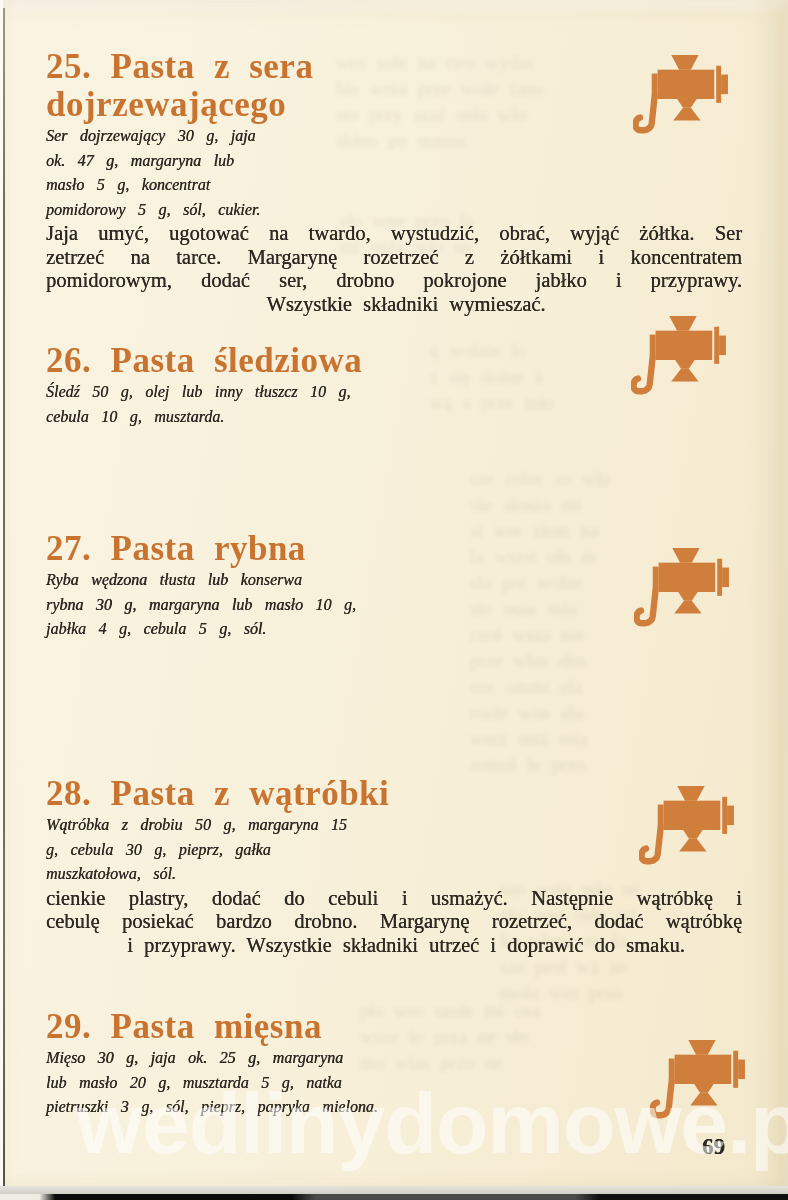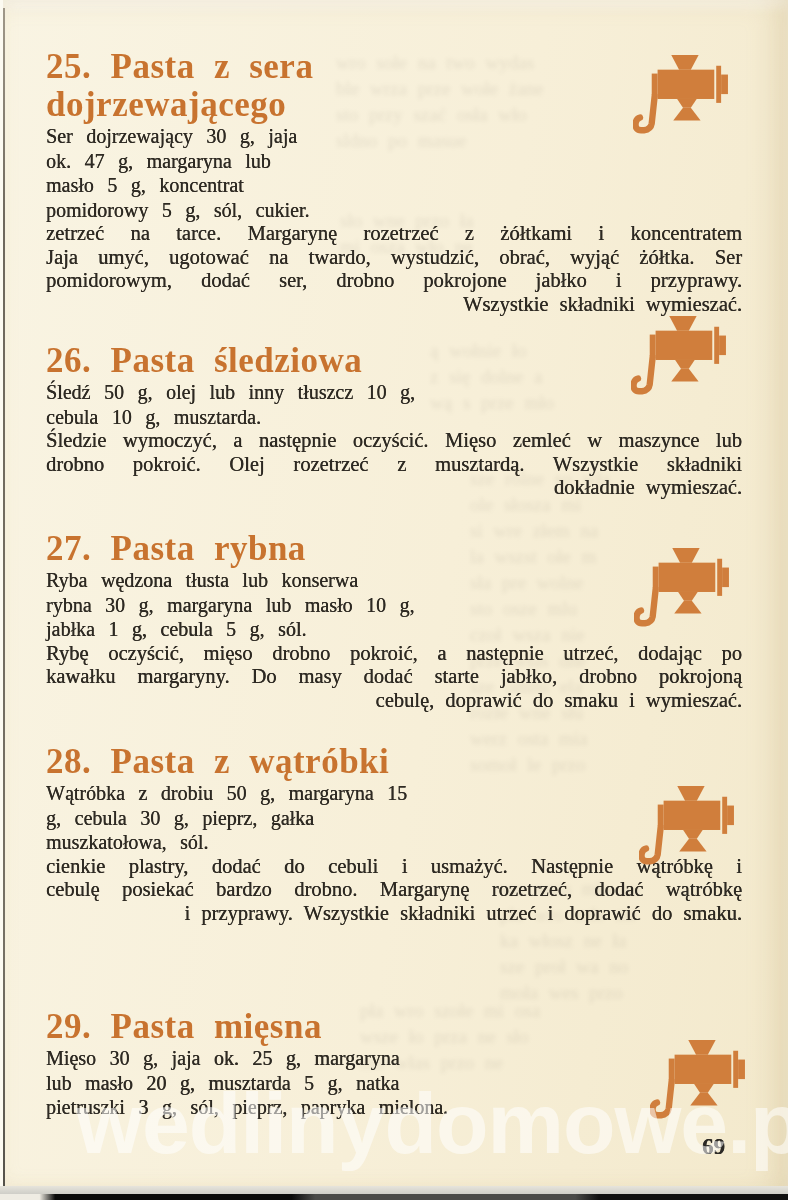--- a/index.html
+++ b/index.html
@@ -9,25 +9,25 @@
   .page-shade{position:absolute;inset:0;pointer-events:none;
        box-shadow:inset -16px 0 26px rgba(190,168,118,.22),
                   inset 0 -12px 20px rgba(205,185,135,.15),
                   inset 0 8px 10px rgba(255,255,255,.45);}
   .left-white{position:absolute;left:0;top:0;width:3px;height:1200px;background:#fcfaf1;}
   .left-line{position:absolute;left:3px;top:8px;width:2px;height:1182px;
        background:linear-gradient(#8a8274 0%,#4c463c 18%,#555046 80%,#2c2a26 100%);opacity:.8;}
   .recipe{position:absolute;left:46px;width:696px;color:#2e2a23;}
   h2{margin:0;font-size:35px;line-height:38px;font-weight:bold;color:#c8732f;
      letter-spacing:.5px;word-spacing:10px;}
-  .ing{font-size:20px;line-height:24.5px;word-spacing:8.5px;
+  .ing{font-style:italic;font-size:16px;line-height:24.5px;word-spacing:8.5px;
        text-shadow:.3px 0 0 currentColor;}
   .ins{font-size:20.5px;line-height:23.7px;text-shadow:.3px 0 0 currentColor;}
   .jl{text-align:justify;text-align-last:justify;}
-  .ll{text-align:right;word-spacing:6px;margin-left:24px;}
+  .ll{text-align:center;word-spacing:6px;margin-left:24px;}
   .grinder{position:absolute;width:100px;height:86px;}
   .grinder svg{width:100%;height:100%;}
   .ghost{position:absolute;color:#7a7162;opacity:.15;filter:blur(2.2px);
          font-size:19px;line-height:26px;white-space:pre-line;word-spacing:6px;}
   .watermark{position:absolute;left:76px;top:1080px;width:712px;
          font-family:"Liberation Sans", sans-serif;font-weight:bold;
          font-size:86px;line-height:86px;color:rgba(255,255,255,.55);
          letter-spacing:-1px;filter:blur(.4px);z-index:30;}
   .page-num{position:absolute;left:702px;top:1134px;font-size:23px;font-weight:bold;
          color:#2b2925;text-shadow:.3px 0 0 currentColor;}
@@ -78,59 +78,49 @@
     <div>25. Pasta z sera</div>
     <div>dojrzewającego</div>
   </h2>
   <div class="ing">
     <div>Ser dojrzewający 30 g, jaja</div>
     <div>ok. 47 g, margaryna lub</div>
     <div>masło 5 g, koncentrat</div>
     <div>pomidorowy 5 g, sól, cukier.</div>
   </div>
   <div class="ins">
+    <div class="jl">Jaja umyć, ugotować na twardo, wystudzić, obrać, wyjąć żółtka. Ser</div>
     <div class="jl">zetrzeć na tarce. Margarynę rozetrzeć z żółtkami i koncentratem</div>
-    <div class="jl">Jaja umyć, ugotować na twardo, wystudzić, obrać, wyjąć żółtka. Ser</div>
     <div class="jl">pomidorowym, dodać ser, drobno pokrojone jabłko i przyprawy.</div>
     <div class="ll">Wszystkie składniki wymieszać.</div>
   </div>
 </section>
 
 <section class="recipe" style="top:342px;">
   <h2>
     <div>26. Pasta śledziowa</div>
   </h2>
   <div class="ing">
     <div>Śledź 50 g, olej lub inny tłuszcz 10 g,</div>
     <div>cebula 10 g, musztarda.</div>
   </div>
-  <div class="ins">
-    <div class="jl">Śledzie wymoczyć, a następnie oczyścić. Mięso zemleć w maszynce lub</div>
-    <div class="jl">drobno pokroić. Olej rozetrzeć z musztardą. Wszystkie składniki</div>
-    <div class="ll">dokładnie wymieszać.</div>
-  </div>
 </section>
 
 <section class="recipe" style="top:530px;">
   <h2>
     <div>27. Pasta rybna</div>
   </h2>
   <div class="ing">
     <div>Ryba wędzona tłusta lub konserwa</div>
     <div>rybna 30 g, margaryna lub masło 10 g,</div>
-    <div>jabłka 1 g, cebula 5 g, sól.</div>
-  </div>
-  <div class="ins">
-    <div class="jl">Rybę oczyścić, mięso drobno pokroić, a następnie utrzeć, dodając po</div>
-    <div class="jl">kawałku margaryny. Do masy dodać starte jabłko, drobno pokrojoną</div>
-    <div class="ll">cebulę, doprawić do smaku i wymieszać.</div>
-  </div>
-</section>
-
-<section class="recipe" style="top:743px;">
+    <div>jabłka 4 g, cebula 5 g, sól.</div>
+  </div>
+</section>
+
+<section class="recipe" style="top:775px;">
   <h2>
     <div>28. Pasta z wątróbki</div>
   </h2>
   <div class="ing">
     <div>Wątróbka z drobiu 50 g, margaryna 15</div>
     <div>g, cebula 30 g, pieprz, gałka</div>
     <div>muszkatołowa, sól.</div>
   </div>
   <div class="ins">
     <div class="jl">cienkie plastry, dodać do cebuli i usmażyć. Następnie wątróbkę i</div>

